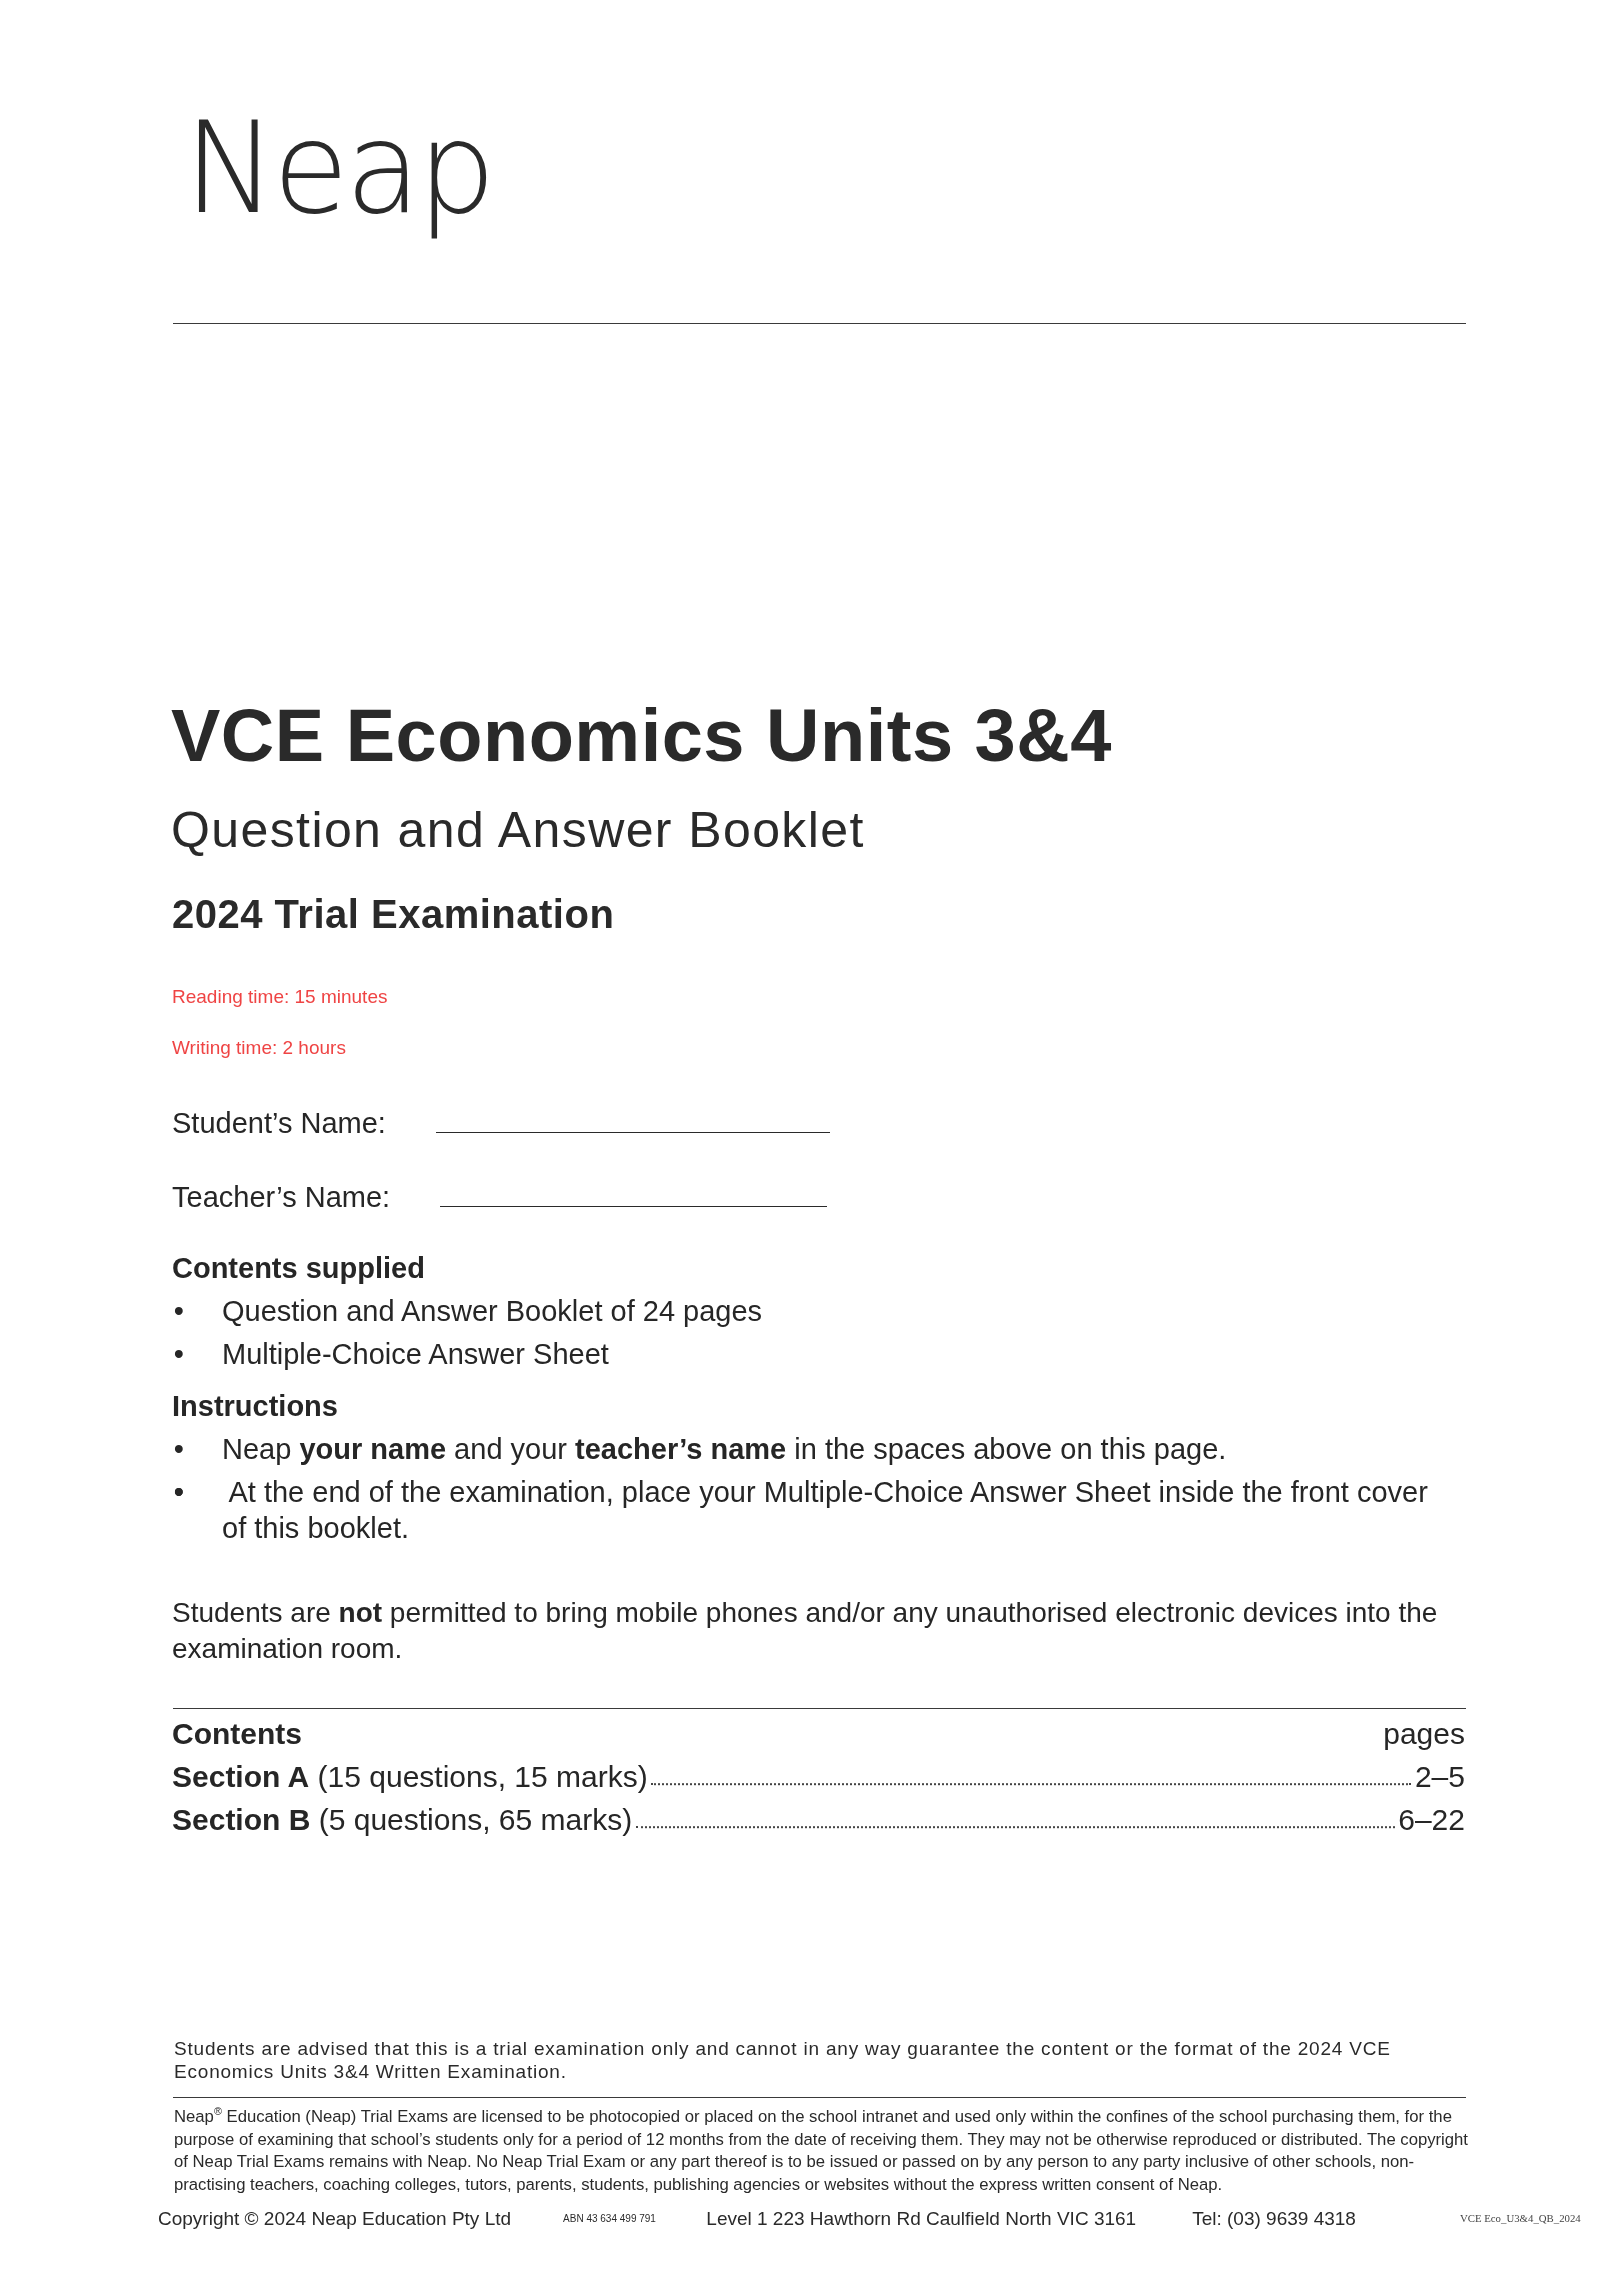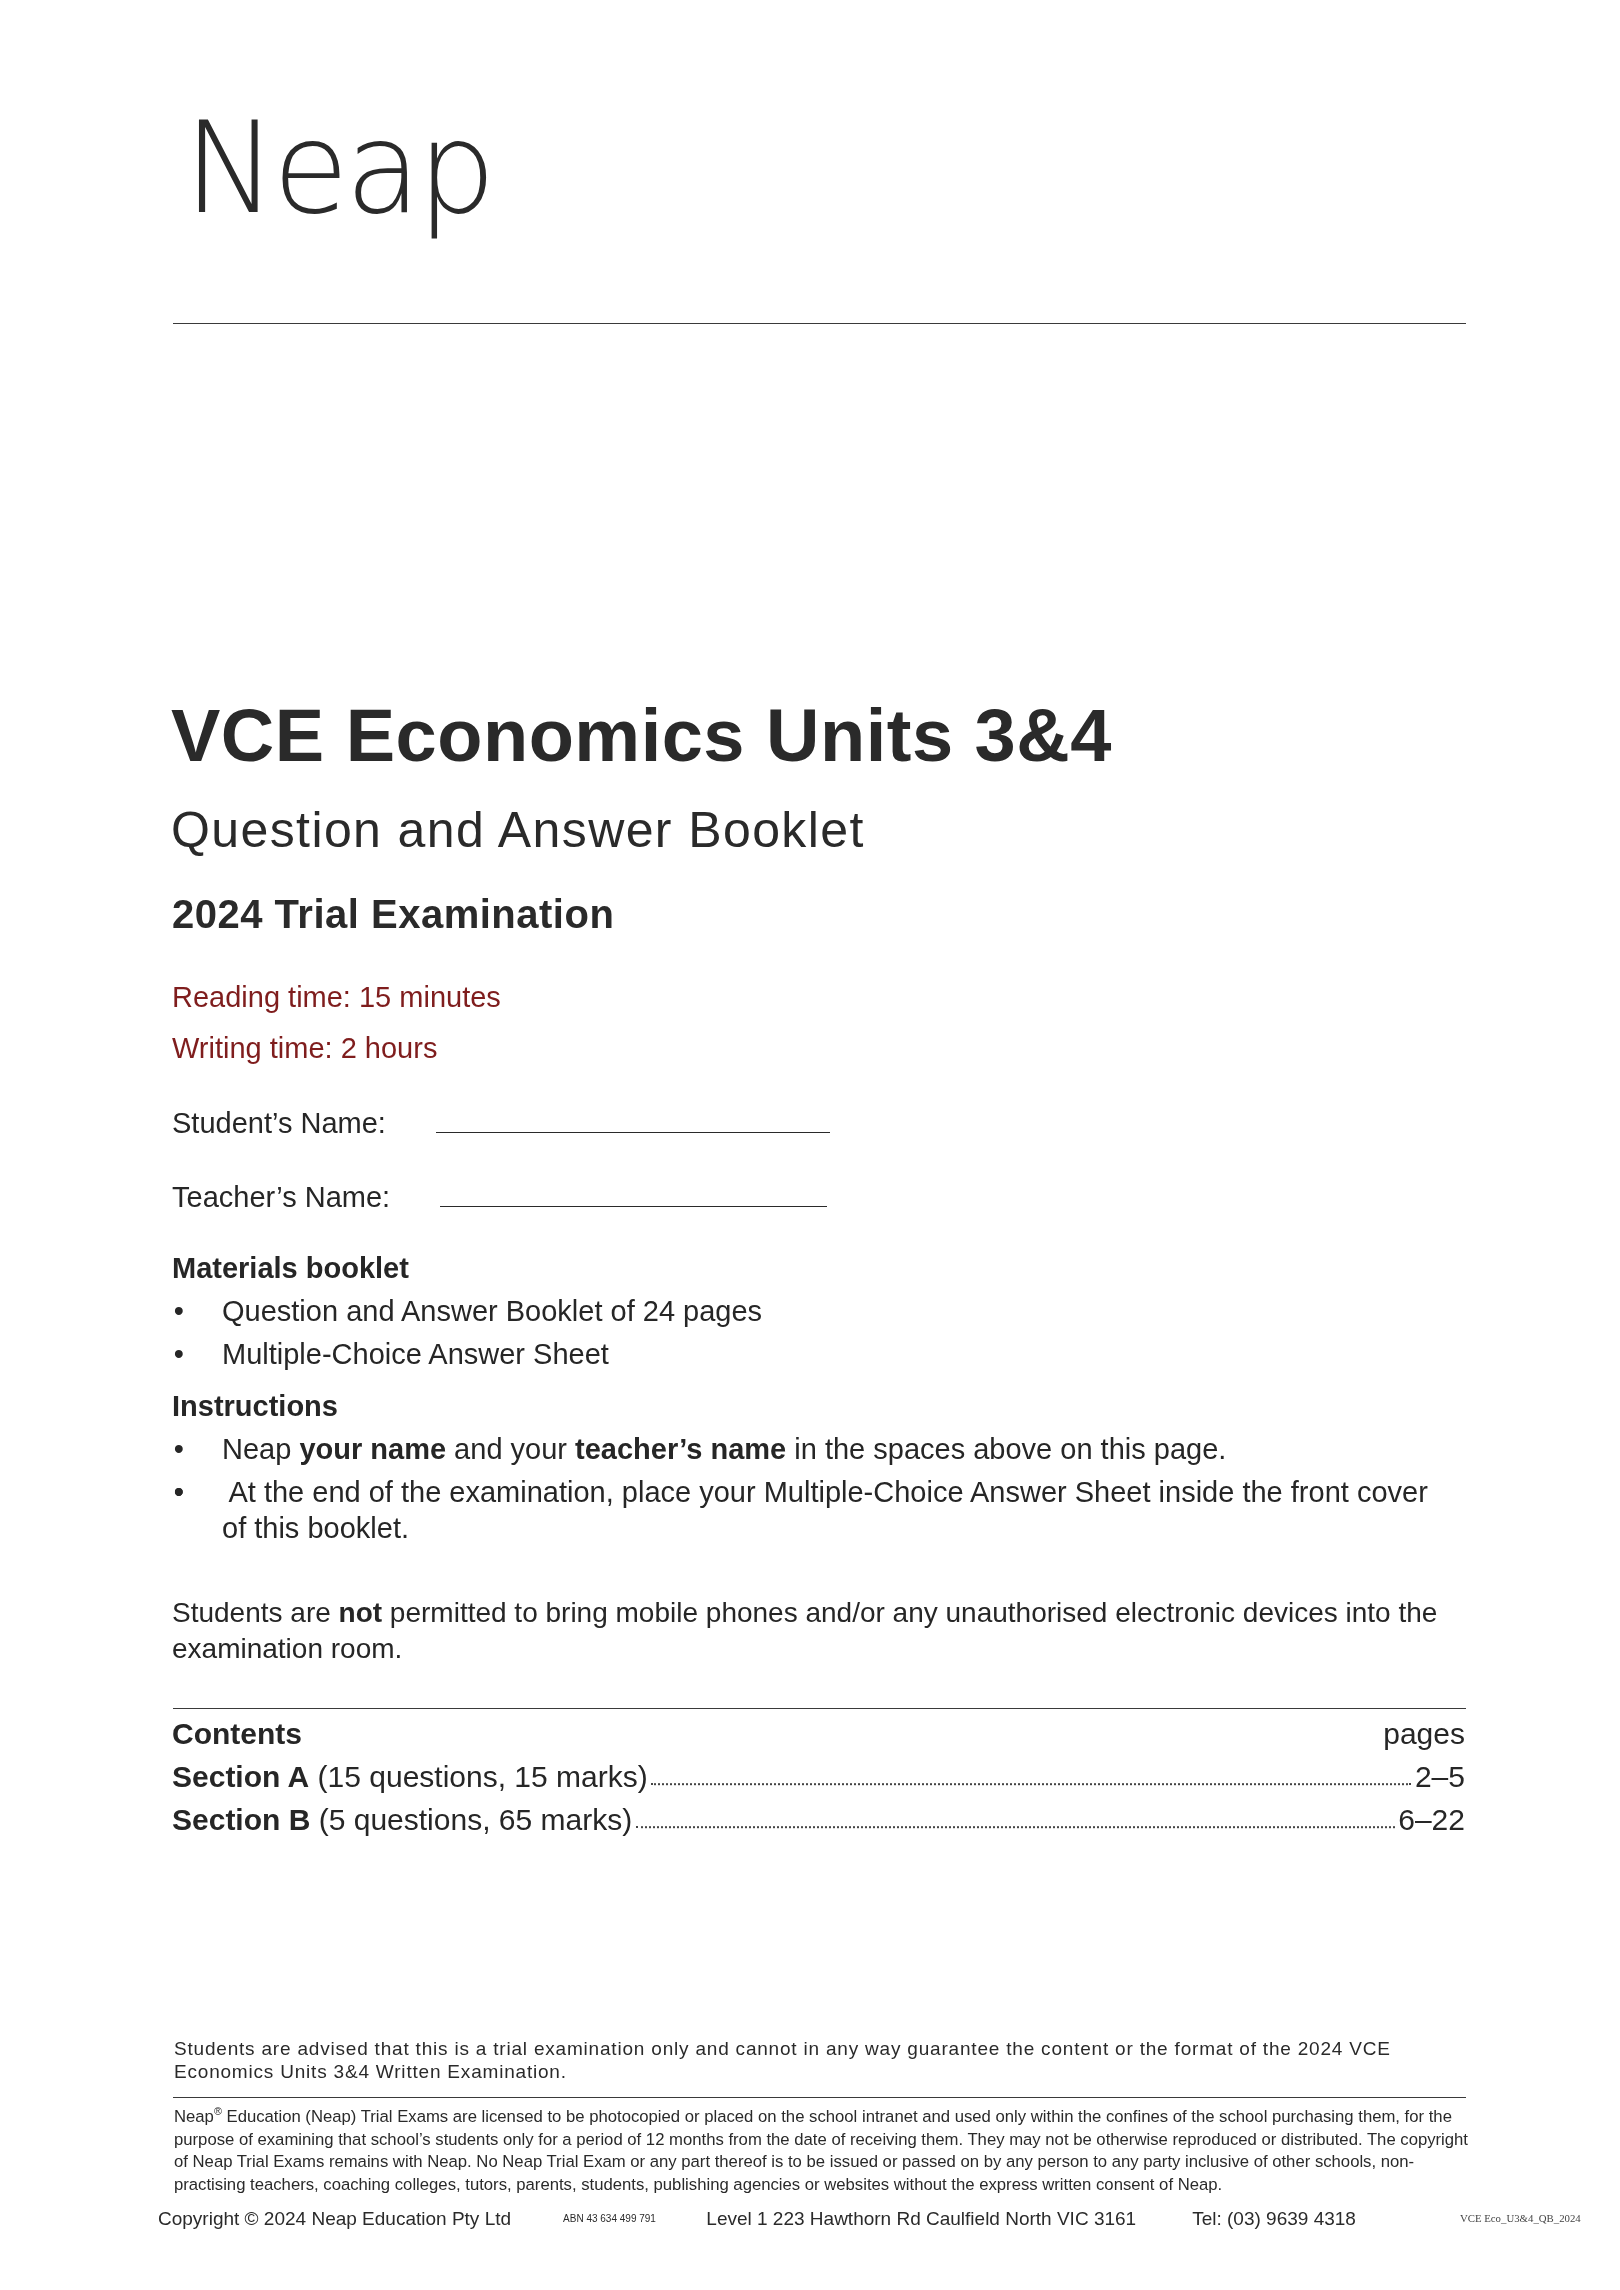--- a/index.html
+++ b/index.html
@@ -68,24 +68,24 @@
       font-weight: 700;
       font-size: 40px;
       line-height: 47px;
       letter-spacing: 0.5px;
       color: #2a2a2a;
       white-space: nowrap;
     }
 
     .body-line {
       left: 172px;
-      font-size: 29px;
-      line-height: 36px;
-      white-space: nowrap;
-      color: #7f1d1d;
+      font-size: 19px;
+      line-height: 36px;
+      white-space: nowrap;
+      color: #ef4444;
       text-align: right;
     }
     .reading { top: 979px; }
     .writing { top: 1030px; }
 
     .name-row {
       left: 172px;
       font-size: 29px;
       line-height: 36px;
       white-space: nowrap;
@@ -228,21 +228,21 @@
 
 <div class="abs name-row student">
   <span>Student’s Name:</span>
   <span class="name-line"></span>
 </div>
 <div class="abs name-row teacher">
   <span>Teacher’s Name:</span>
   <span class="name-line"></span>
 </div>
 
-<div class="abs section-heading materials-heading">Materials booklet</div>
+<div class="abs section-heading materials-heading">Contents supplied</div>
 <ul class="abs bullet-list materials-list">
   <li>
     <span class="dot">•</span>
     <span>Question and Answer Booklet of 24 pages</span>
   </li>
   <li>
     <span class="dot">•</span>
     <span>Multiple-Choice Answer Sheet</span>
   </li>
 </ul>

